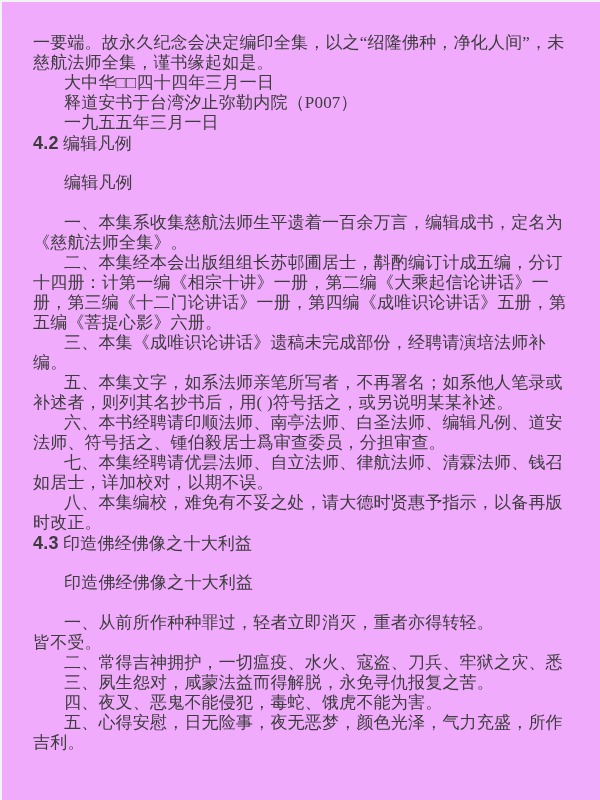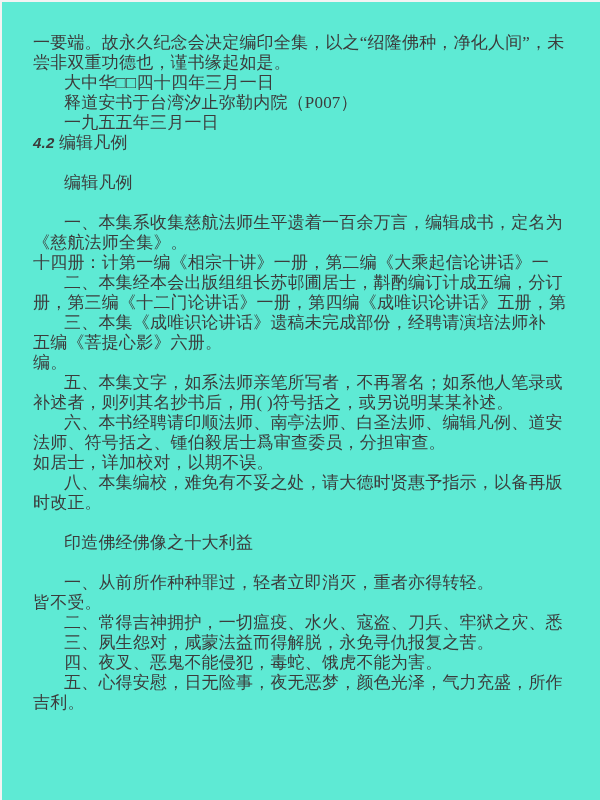--- a/index.html
+++ b/index.html
@@ -11,21 +11,21 @@
     width: 600px;
     height: 800px;
     overflow: hidden;
     font-family: "Liberation Serif", "DejaVu Serif", serif;
   }
   .page {
     box-sizing: border-box;
     width: 600px;
     height: 800px;
     padding: 33px 26px 0 33px;
-    background: #5eead4;
+    background: #f0abfc;
     position: relative;
   }
   
   .page::before {
     content: "";
     position: absolute;
     left: 0; top: 0;
     width: 600px; height: 800px;
     pointer-events: none;
     box-shadow: inset 2px 2px 0 0 #f3f3f3;
@@ -36,53 +36,54 @@
     height: 20px;
     white-space: nowrap;
     color: #3c3c3c;
     letter-spacing: 0.2px;
   }
   .doc-line.indent2 { padding-left: 31px; }
   .doc-line.blank   { height: 20px; }
   .doc-line.section .sec-num {
     font-family: "Liberation Sans", "DejaVu Sans", sans-serif;
     font-weight: bold;
-    font-size: 15px;
-    font-style: italic;
+    font-size: 18px;
   }
 </style>
 </head>
 <body>
 
 <div class="page">
   <div id="doc-lines">
       <div class="doc-line flush">一要端。故永久纪念会决定编印全集，以之“绍隆佛种，净化人间”，未</div>
-      <div class="doc-line flush">尝非双重功德也，谨书缘起如是。</div>
+      <div class="doc-line flush">慈航法师全集，谨书缘起如是。</div>
       <div class="doc-line indent2">大中华□□四十四年三月一日</div>
       <div class="doc-line indent2">释道安书于台湾汐止弥勒内院（P007）</div>
       <div class="doc-line indent2">一九五五年三月一日</div>
       <div class="doc-line section"><span class="sec-num">4.2</span><span> 编辑凡例</span></div>
       <div class="doc-line blank"></div>
       <div class="doc-line indent2">编辑凡例</div>
       <div class="doc-line blank"></div>
       <div class="doc-line indent2">一、本集系收集慈航法师生平遗着一百余万言，编辑成书，定名为</div>
       <div class="doc-line flush">《慈航法师全集》。</div>
+      <div class="doc-line indent2">二、本集经本会出版组组长苏邨圃居士，斠酌编订计成五编，分订</div>
       <div class="doc-line flush">十四册：计第一编《相宗十讲》一册，第二编《大乘起信论讲话》一</div>
-      <div class="doc-line indent2">二、本集经本会出版组组长苏邨圃居士，斠酌编订计成五编，分订</div>
       <div class="doc-line flush">册，第三编《十二门论讲话》一册，第四编《成唯识论讲话》五册，第</div>
+      <div class="doc-line flush">五编《菩提心影》六册。</div>
       <div class="doc-line indent2">三、本集《成唯识论讲话》遗稿未完成部份，经聘请演培法师补</div>
-      <div class="doc-line flush">五编《菩提心影》六册。</div>
       <div class="doc-line flush">编。</div>
       <div class="doc-line indent2">五、本集文字，如系法师亲笔所写者，不再署名；如系他人笔录或</div>
       <div class="doc-line flush">补述者，则列其名抄书后，用( )符号括之，或另说明某某补述。</div>
       <div class="doc-line indent2">六、本书经聘请印顺法师、南亭法师、白圣法师、编辑凡例、道安</div>
       <div class="doc-line flush">法师、符号括之、锺伯毅居士爲审查委员，分担审查。</div>
+      <div class="doc-line indent2">七、本集经聘请优昙法师、自立法师、律航法师、清霖法师、钱召</div>
       <div class="doc-line flush">如居士，详加校对，以期不误。</div>
       <div class="doc-line indent2">八、本集编校，难免有不妥之处，请大德时贤惠予指示，以备再版</div>
       <div class="doc-line flush">时改正。</div>
+      <div class="doc-line section"><span class="sec-num">4.3</span><span> 印造佛经佛像之十大利益</span></div>
       <div class="doc-line blank"></div>
       <div class="doc-line indent2">印造佛经佛像之十大利益</div>
       <div class="doc-line blank"></div>
       <div class="doc-line indent2">一、从前所作种种罪过，轻者立即消灭，重者亦得转轻。</div>
       <div class="doc-line flush">皆不受。</div>
       <div class="doc-line indent2">二、常得吉神拥护，一切瘟疫、水火、寇盗、刀兵、牢狱之灾、悉</div>
       <div class="doc-line indent2">三、夙生怨对，咸蒙法益而得解脱，永免寻仇报复之苦。</div>
       <div class="doc-line indent2">四、夜叉、恶鬼不能侵犯，毒蛇、饿虎不能为害。</div>
       <div class="doc-line indent2">五、心得安慰，日无险事，夜无恶梦，颜色光泽，气力充盛，所作</div>
       <div class="doc-line flush">吉利。</div>

